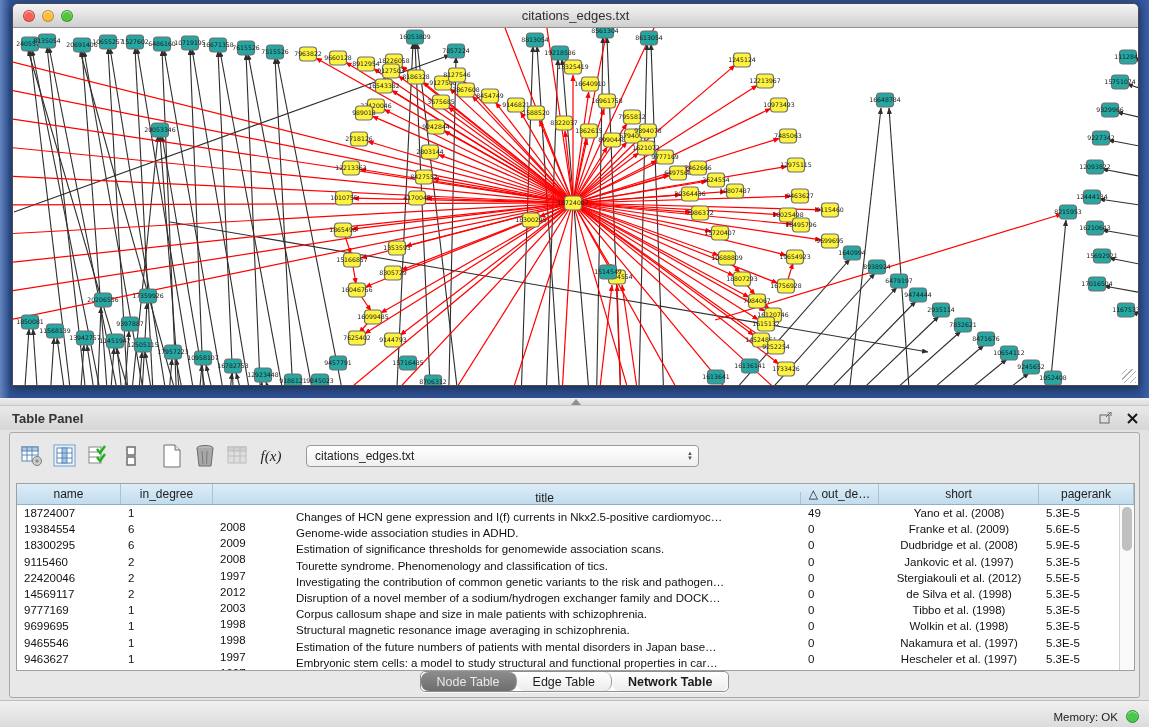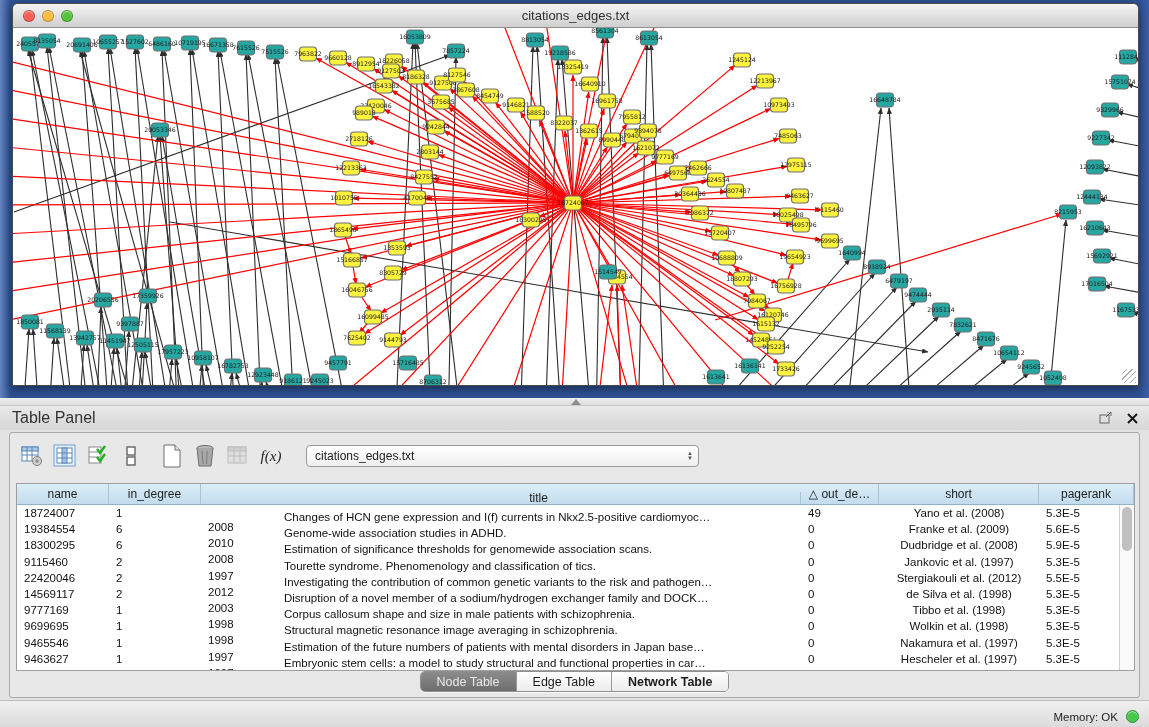--- a/index.html
+++ b/index.html
@@ -26,21 +26,21 @@
   .resize-grip { position:absolute; right:2px; bottom:2px; width:14px; height:14px;
     background:repeating-linear-gradient(135deg,transparent 0 3px,#9a9a9a 3px 4px); opacity:.8; }
 
   
   #divider { position:absolute; left:0; top:398px; width:1149px; height:8px;
     background:linear-gradient(#efefef,#dcdcdc); border-bottom:1px solid #c9c9c9; }
   #divider .grip { position:absolute; left:571px; top:1px; width:0; height:0;
     border-left:5px solid transparent; border-right:5px solid transparent; border-bottom:6px solid #8f8f8f; }
   #panel-header { position:absolute; left:0; top:406px; width:1149px; height:24px;
     background:linear-gradient(#e9e9e9,#d6d6d6); display:flex; align-items:center; }
-  #panel-header .ph-title { font-size:16px; color:#333; padding-left:12px; flex:1; }
+  #panel-header .ph-title { font-size:13px; color:#333; padding-left:12px; flex:1;font-weight:bold; }
   .ph-btn { width:18px; height:16px; margin-right:8px; display:flex; align-items:center; justify-content:center; }
 
   
   #panel-body { position:absolute; left:9px; top:432px; width:1131px; height:266px;
     background:#e8e8e8; border:1px solid #a9a9a9; border-radius:3px; }
   #toolbar { height:46px; display:flex; align-items:center; padding-left:10px; gap:9px; }
   .tb-icon { width:24px; height:24px; display:flex; align-items:center; justify-content:center; }
   .fx { font-family:"Liberation Serif", serif; font-style:italic; font-size:15px; color:#222; }
   #net-select { width:393px; height:22px; margin-left:14px; border:1px solid #9a9a9a; border-radius:4px;
     background:linear-gradient(#ffffff,#efefef); display:flex; align-items:center; font-size:12px; color:#222; }
@@ -52,31 +52,31 @@
   #table { position:absolute; left:6px; top:50px; width:1119px; height:188px;
     background:#fff; border:1px solid #9f9f9f; display:flex; flex-direction:column; }
   #thead { display:flex; height:21px; background:linear-gradient(#dcedf8,#c2dcee);
     border-bottom:1px solid #8fb2c9; font-size:12px; color:#1d1d1d; }
   .hcell { display:flex; align-items:center; justify-content:center;
     border-right:1px solid #a5c4d8; overflow:hidden; white-space:nowrap; }
   #tbody { flex:1; overflow:hidden; position:relative; }
   .trow { display:flex; height:16.2px; font-size:11.5px; color:#111; align-items:center; }
   .tcell { padding-left:7px; overflow:hidden; white-space:nowrap; }
   .tcell.center { text-align:center; padding-left:0; }
-  .c0{width:92px;} .c1{width:92px;} .c2{width:76px;margin-top:28px;} .c3{flex:1;margin-top:8px;} .c4{width:78px;} .c5{width:160px;} .c6{width:95px;}
+  .c0{width:104px;} .c1{width:92px;} .c2{width:76px;margin-top:28px;} .c3{flex:1;margin-top:8px;} .c4{width:78px;} .c5{width:160px;} .c6{width:95px;}
   #vscroll { position:absolute; right:0; top:0; width:15px; height:100%;
     background:#fafafa; border-left:1px solid #d0d0d0; }
   #vthumb { position:absolute; left:2px; top:2px; width:10px; height:44px; background:#c0c0c0; border-radius:6px; }
 
   
   #tabs-row { position:absolute; left:0; bottom:5px; width:100%; display:flex; justify-content:center; }
   #tabs { display:flex; border:1px solid #8f8f8f; border-radius:5px; overflow:hidden;
     background:#fff; height:21px; box-shadow:0 1px 0 rgba(255,255,255,.7); }
   .tab { padding:0 16px; font-size:12.5px; display:flex; align-items:center; color:#1c1c1c;
-    background:linear-gradient(#ffffff,#ececec); border-right:1px solid #9a9a9a; }
+    background:linear-gradient(#ffffff,#ececec); border-right:1px solid #9a9a9a;border-radius:8px; }
   .tab:last-child { border-right:none;font-weight:bold; }
   .tab.active { background:linear-gradient(#8b8b8b,#6e6e6e); color:#e9e9e9; }
 
   
   #status-bar { position:absolute; left:0; top:700px; width:1149px; height:32px;
     background:linear-gradient(#f0f0f0,#d7d7d7); border-top:1px solid #bdbdbd;
     display:flex; align-items:center; justify-content:flex-end; }
   #status-bar .mem { font-size:11.5px; color:#222; margin-right:8px; }
   #mem-dot { width:13px; height:13px; border-radius:50%; background:#46c94b;
     border:1px solid #2f8f33; margin-right:10px; box-shadow:inset 0 1px 1px rgba(255,255,255,.6); }
@@ -938,21 +938,21 @@
               <div class="tcell c1">1</div>
               <div class="tcell c2">2008</div>
               <div class="tcell c3">Changes of HCN gene expression and I(f) currents in Nkx2.5-positive cardiomyoc…</div>
               <div class="tcell c4">49</div>
               <div class="tcell c5 center">Yano et al. (2008)</div>
               <div class="tcell c6">5.3E-5</div>
             </div>
             <div class="trow">
               <div class="tcell c0">19384554</div>
               <div class="tcell c1">6</div>
-              <div class="tcell c2">2010</div>
+              <div class="tcell c2">2009</div>
               <div class="tcell c3">Genome-wide association studies in ADHD.</div>
               <div class="tcell c4">0</div>
               <div class="tcell c5 center">Franke et al. (2009)</div>
               <div class="tcell c6">5.6E-5</div>
             </div>
             <div class="trow">
               <div class="tcell c0">18300295</div>
               <div class="tcell c1">6</div>
               <div class="tcell c2">2008</div>
               <div class="tcell c3">Estimation of significance thresholds for genomewide association scans.</div>

